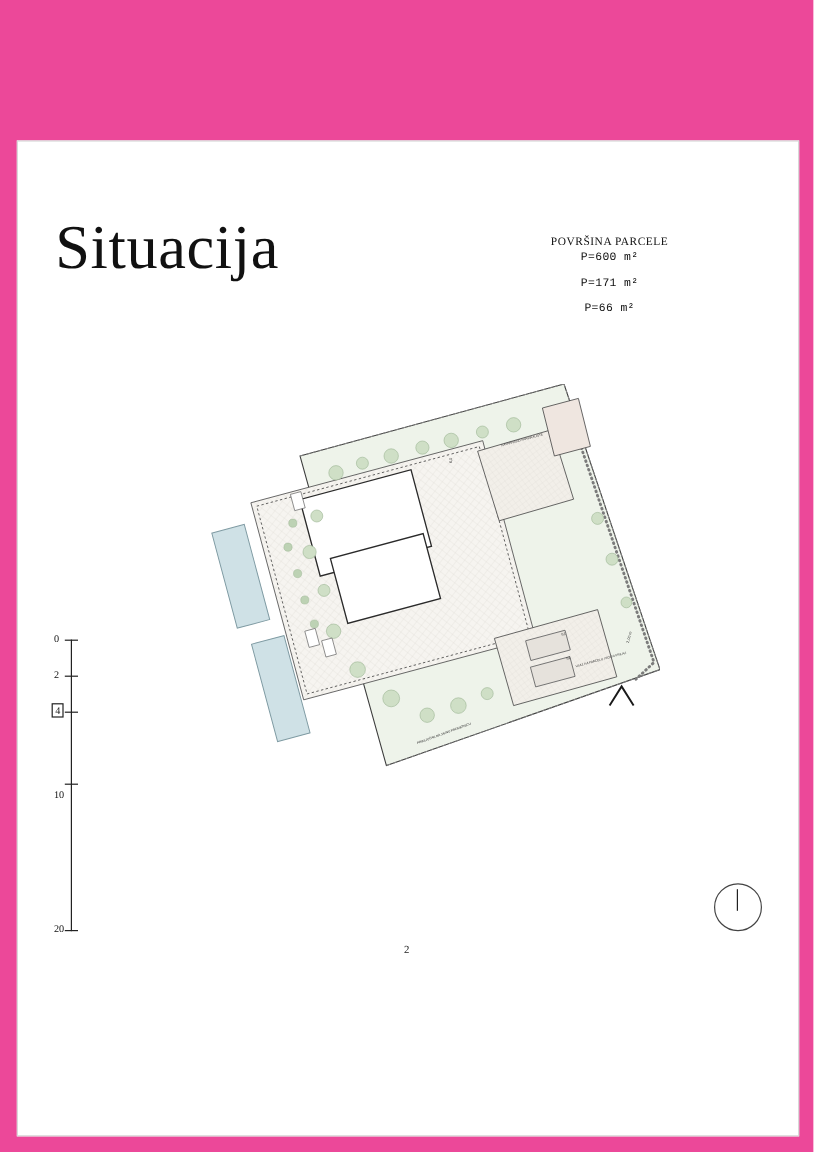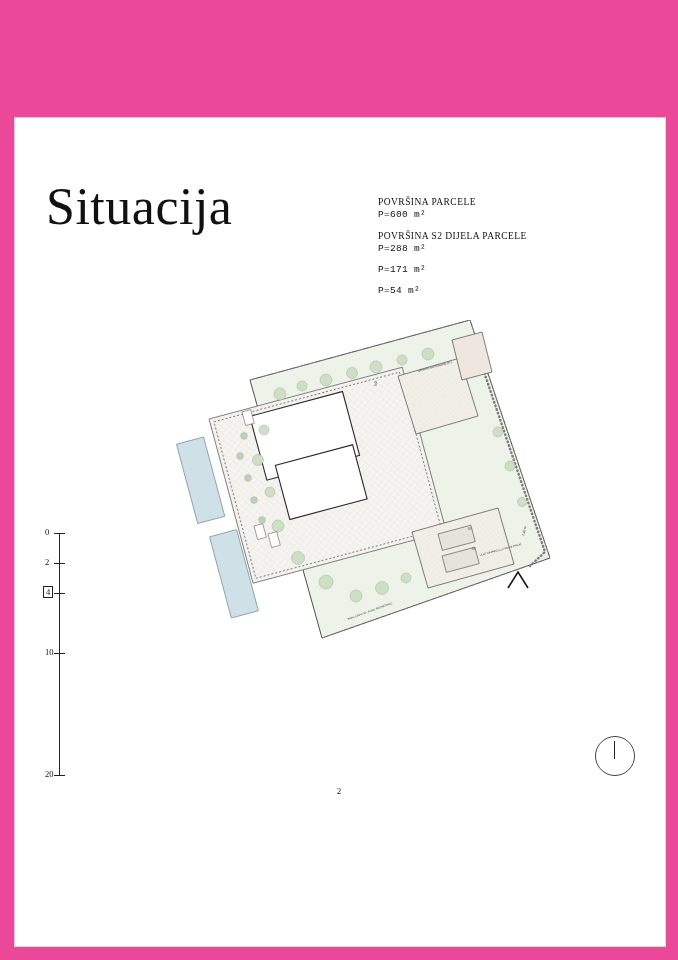--- a/index.html
+++ b/index.html
@@ -16,21 +16,21 @@
   
   .title{
     position:absolute;left:46px;top:179px;
     font-family:"Liberation Serif",serif;
     font-size:52px;line-height:56px;letter-spacing:0.5px;color:#111;
     font-weight:400;
   }
 
   
   .legend{
-    position:absolute;right:40px;top:196px;width:260px;text-align:left;
+    position:absolute;right:40px;top:196px;width:260px;text-align:center;
   }
   .legend .row{margin-bottom:9px;}
   .legend .lbl{
     font-size:9.5px;letter-spacing:0.45px;font-variant:small-caps;
     text-transform:uppercase;color:#111;line-height:12px;
   }
   .legend .val{
     font-size:9.5px;letter-spacing:0.3px;color:#111;line-height:12px;margin-top:1px;font-family:Liberation Mono, monospace;
   }
 
@@ -78,42 +78,38 @@
   <div class="sheet"></div>
 
   <div class="title">Situacija</div>
 
   <div class="legend">
     <div class="row">
       <div class="lbl">POVRŠINA PARCELE</div>
       <div class="val">P=600 m²</div>
     </div>
     <div class="row">
-      <div class="lbl">POVRŠINA S2 DIJELA PARCELE</div>
-      <div class="val">P=288 m²</div>
-    </div>
-    <div class="row">
       <div class="val">P=171 m²</div>
     </div>
     <div class="row">
-      <div class="val">P=54 m²</div>
+      <div class="val">P=66 m²</div>
     </div>
   </div>
 
   <div class="scalebar">
     <div class="axis"></div>
     <div class="tick" style="top:8px;"></div>
     <div class="tick" style="top:38px;"></div>
     <div class="tick" style="top:68px;"></div>
     <div class="tick" style="top:128px;"></div>
     <div class="tick" style="top:250px;"></div>
     <div class="num" style="top:2px;">0</div>
     <div class="num" style="top:32px;">2</div>
     <div class="boxed" style="top:61px;">4</div>
-    <div class="num" style="top:122px;text-align:center;">10</div>
+    <div class="num" style="top:132px;text-align:center;">10</div>
     <div class="num" style="top:244px;">20</div>
   </div>
 
   <div class="pagenum">2</div>
 
   <div class="north">
     <div class="needle"></div>
   </div>
 
   <div class="drawing">

